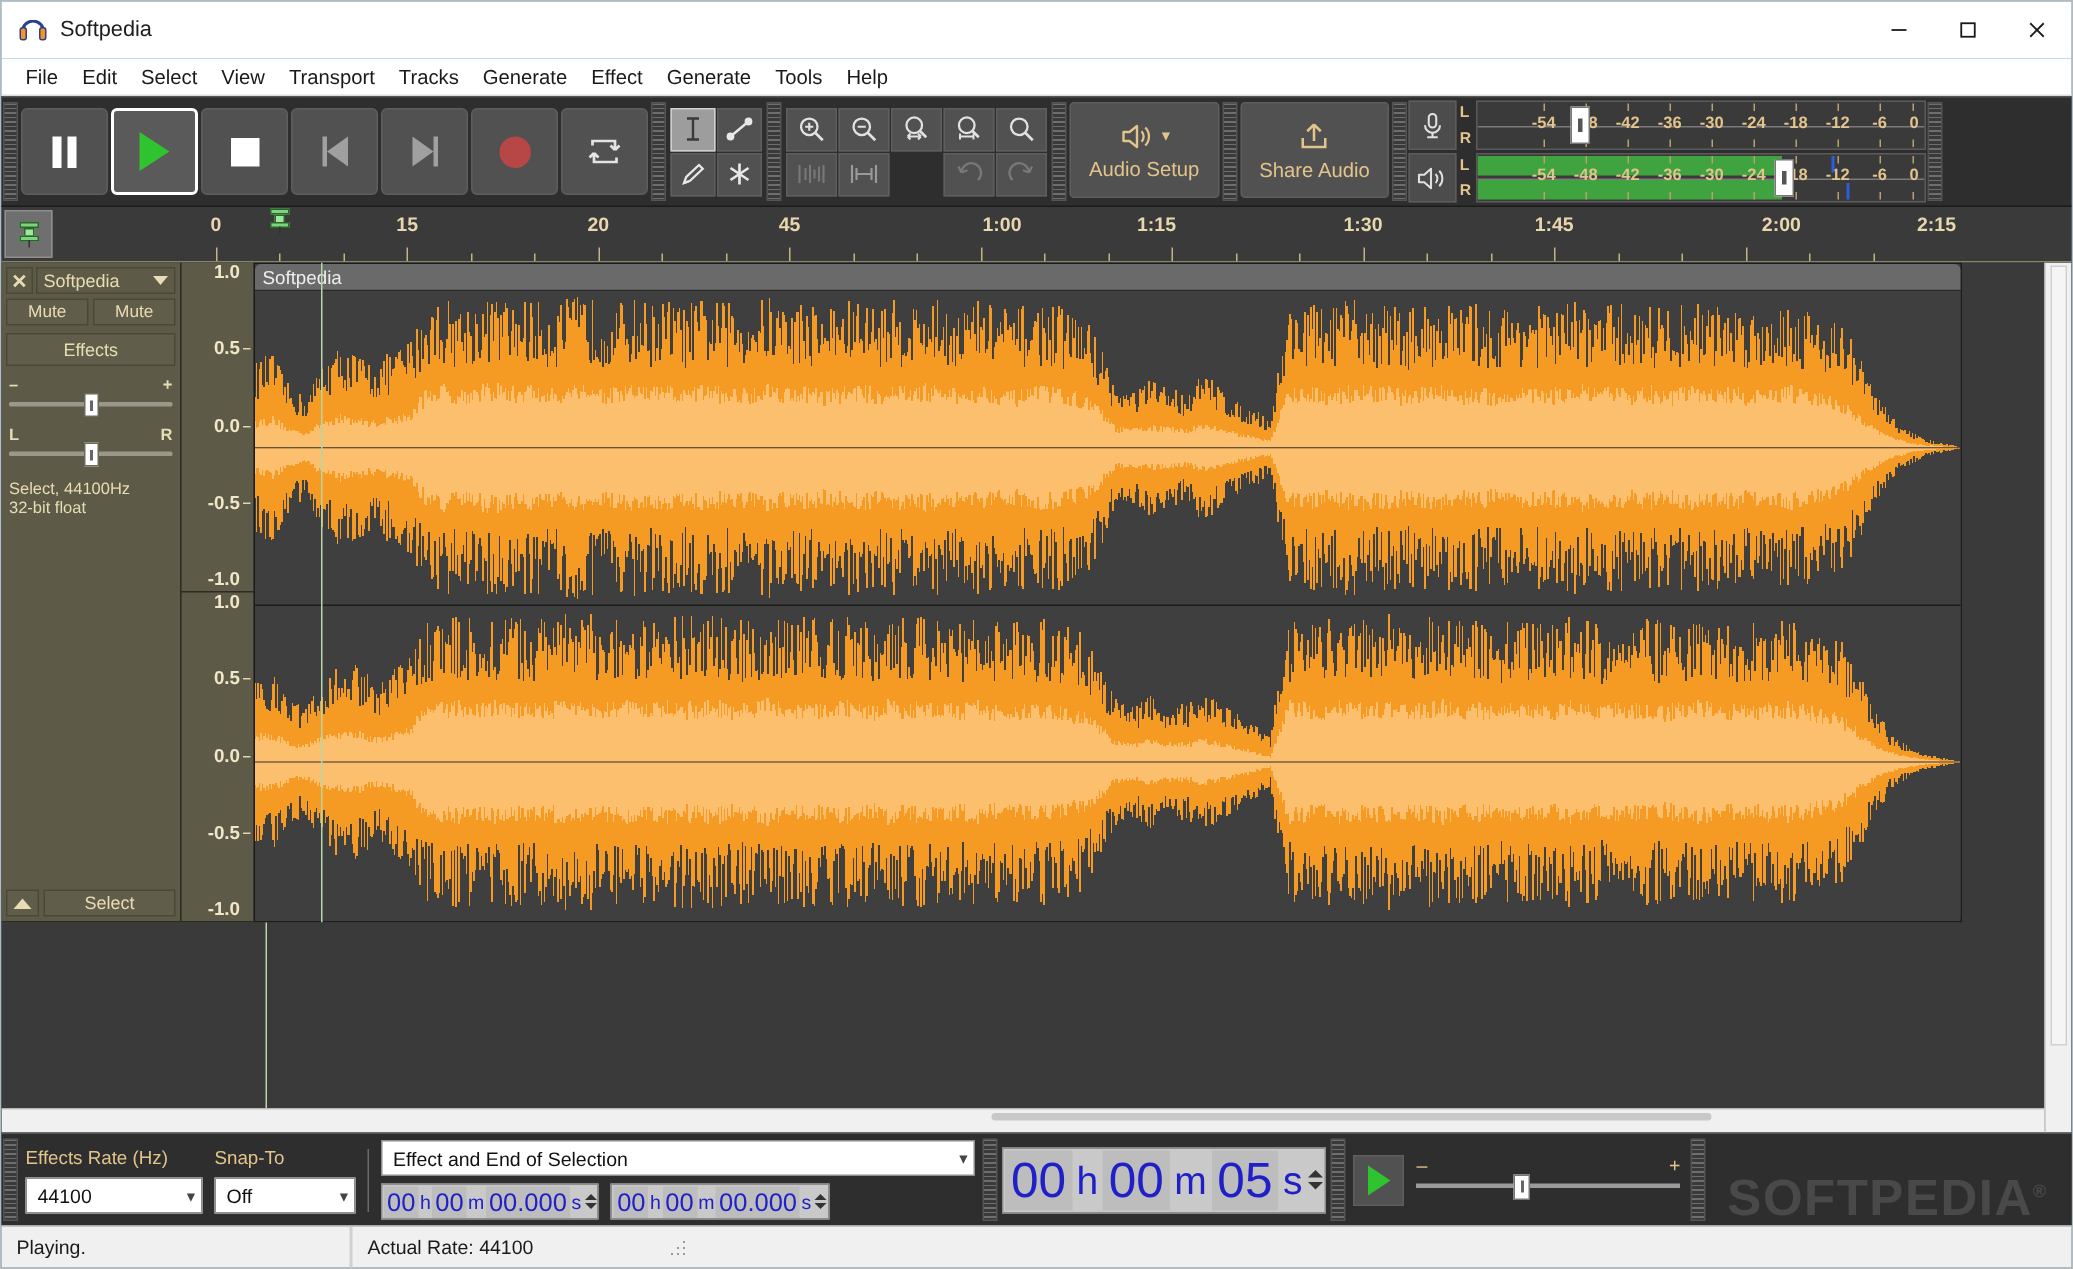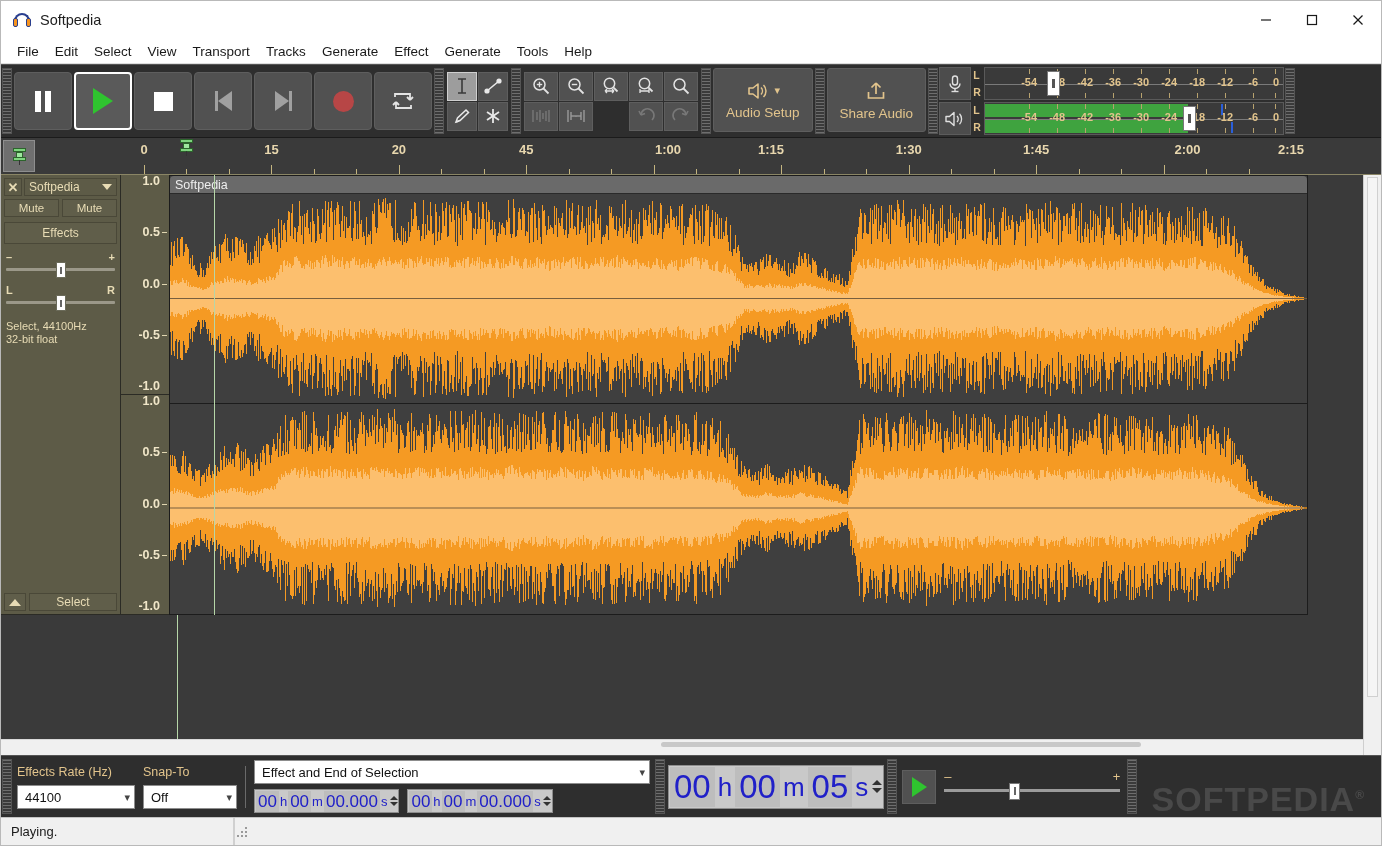--- a/index.html
+++ b/index.html
@@ -985,15 +985,16 @@
 
     <div class="watermark">
       <span>SOFTPEDIA</span><sup>®</sup>
     </div>
   </div>
 
   <div class="statusbar">
     <div class="st-cell" style="width:232px">Playing.</div>
     <div class="st-sep"></div>
     <div class="st-sep"></div>
+    <div class="st-cell" style="width:210px">Actual Rate: 44100</div>
     <div class="st-grip"></div>
   </div>
 </div>
 
 </body></html>

